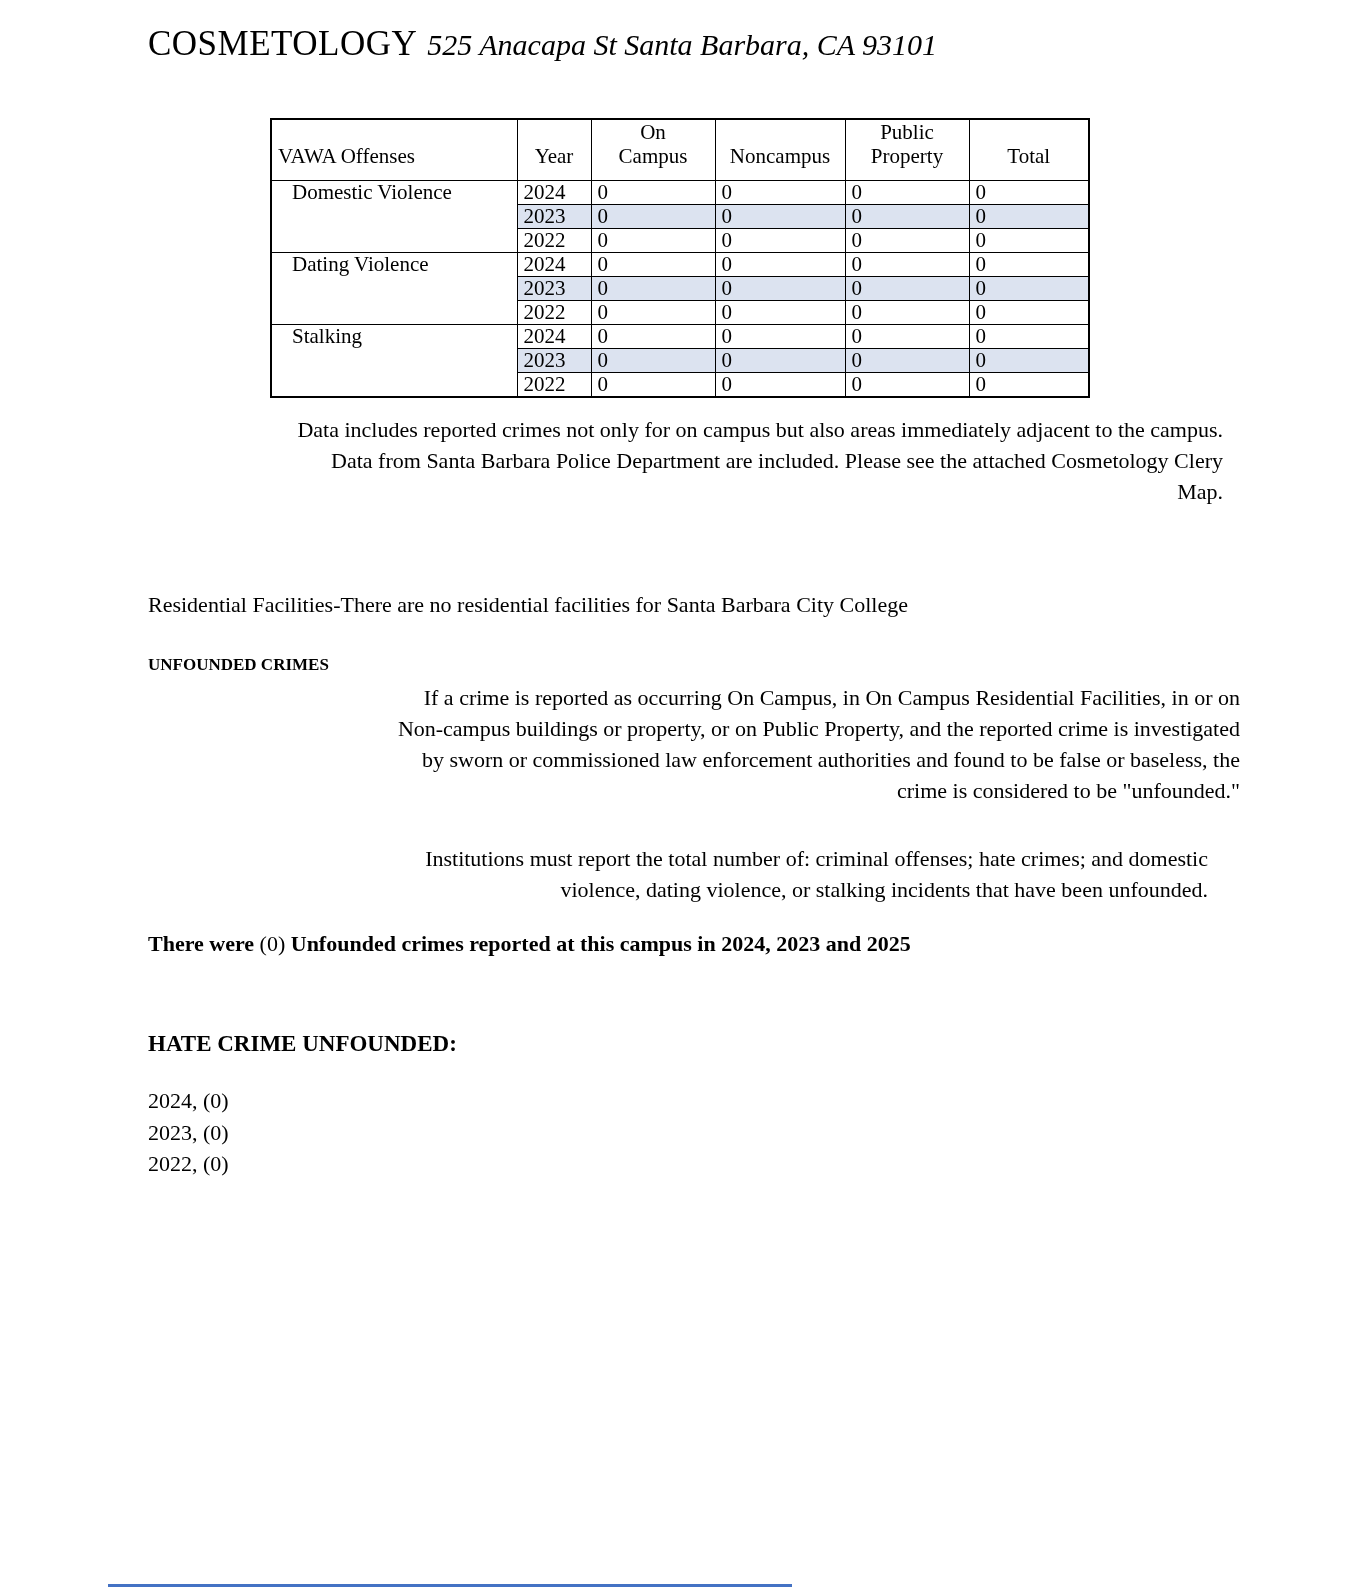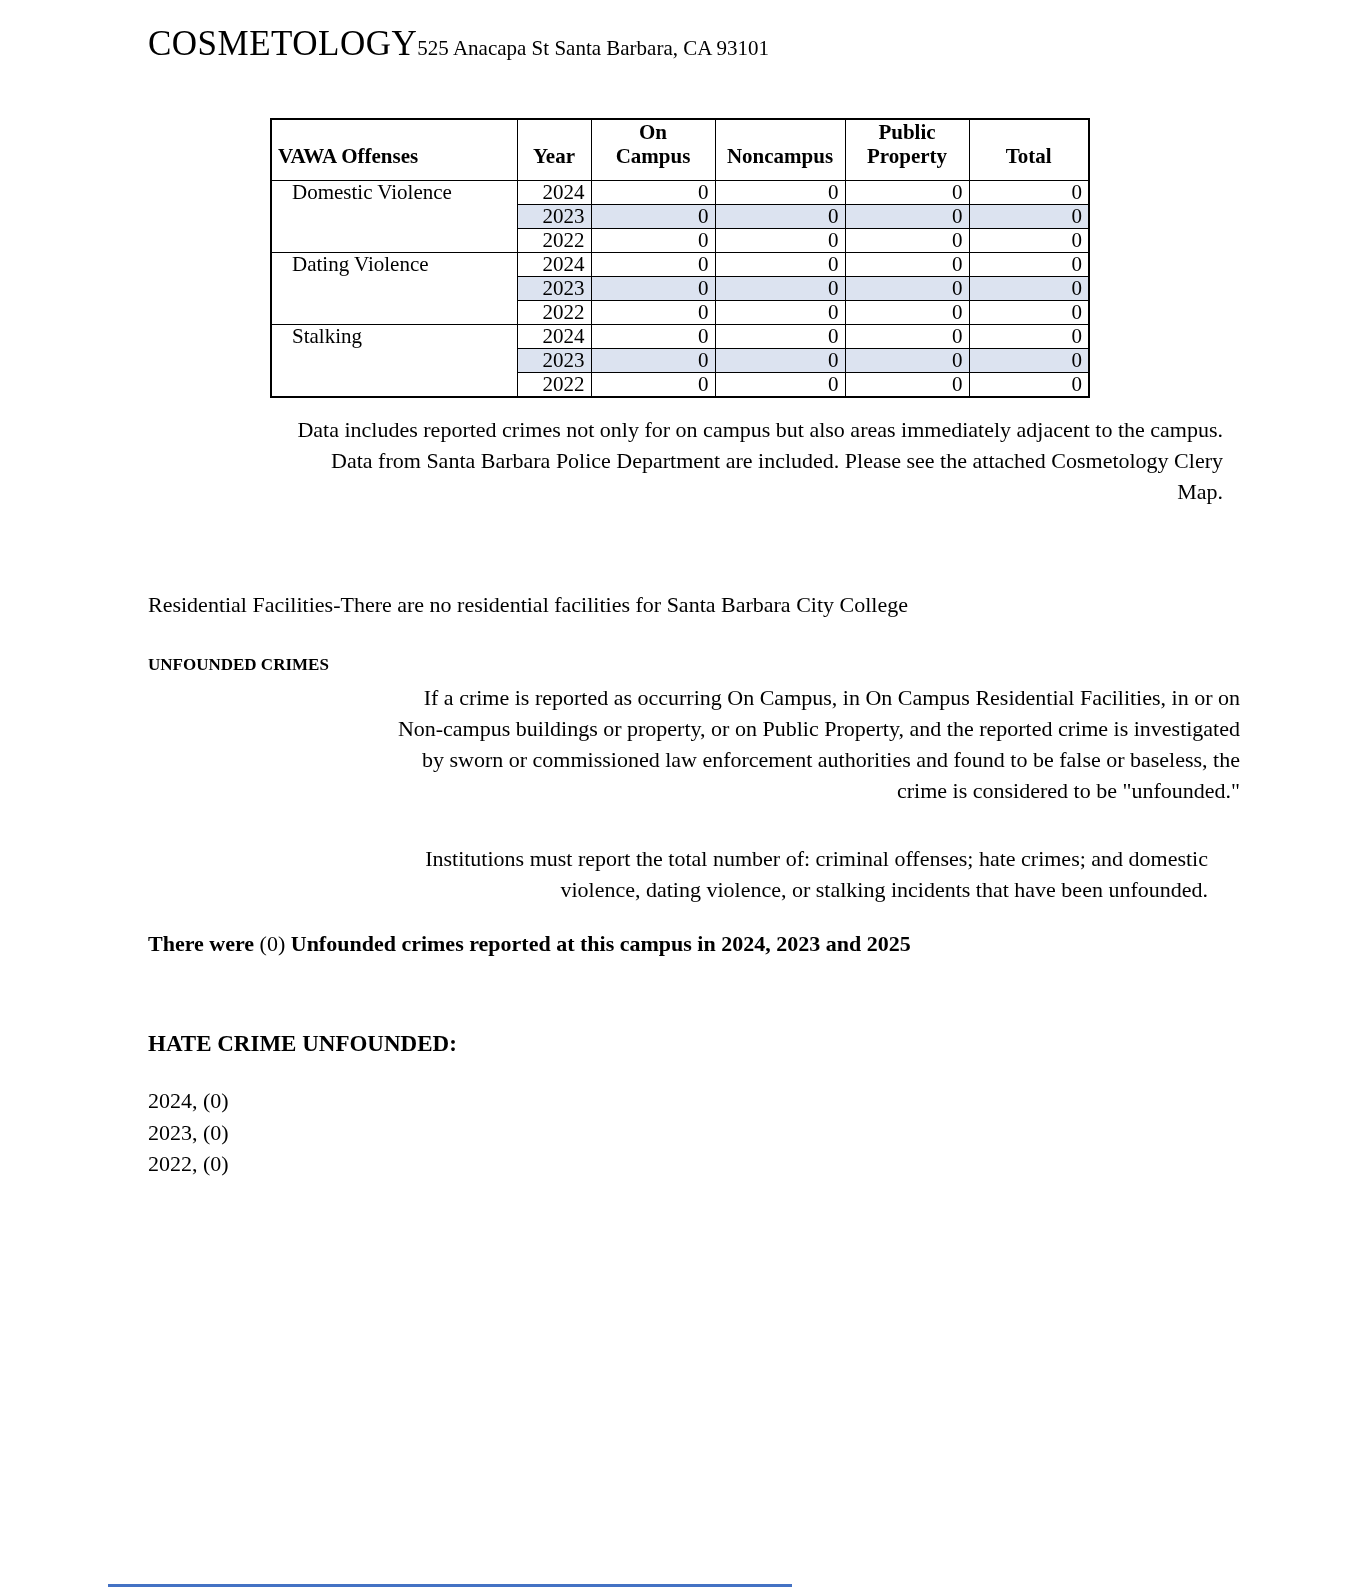--- a/index.html
+++ b/index.html
@@ -19,56 +19,58 @@
     left: 148px;
     top: 24px;
     white-space: nowrap;
   }
   .title-main {
     font-size: 35px;
     font-weight: 400;
     letter-spacing: 0.5px;
   }
   .title-sub {
-    font-size: 21px;
+    font-size: 30px;
+    margin-left: 10px;
+    font-style: italic;
   }
 
   
   table.vawa-table {
     position: absolute;
     left: 270px;
     top: 118px;
     width: 818px;
     border-collapse: collapse;
     border: 2px solid #000;
     font-size: 21px;
     table-layout: fixed;
   }
   table.vawa-table th,
   table.vawa-table td {
     border: 1px solid #000;
     padding: 0 6px;
     overflow: hidden;
   }
   table.vawa-table th {
-    font-weight: 700;
+    font-weight: 400;
     text-align: center;
     vertical-align: bottom;
     white-space: pre-line;
     height: 49px;
     line-height: 24px;
     padding-bottom: 12px;
   }
   table.vawa-table th.col-offense {
     text-align: left;
   }
   table.vawa-table td {
     height: 24px;
     line-height: 23px;
-    text-align: right;
+    text-align: left;
   }
   table.vawa-table td.offense-cell {
     text-align: left;
     vertical-align: top;
     background: #ffffff;
     padding-left: 20px;
   }
   col.c-offense   { width: 246px; }
   col.c-year      { width: 74px;  }
   col.c-oncampus  { width: 124px; }

